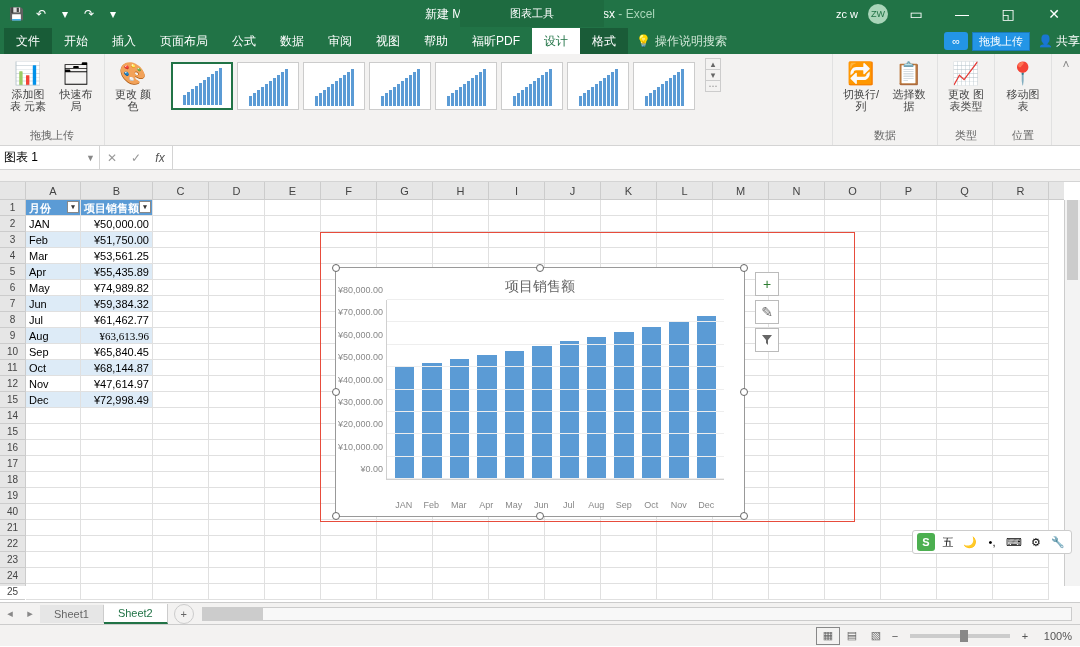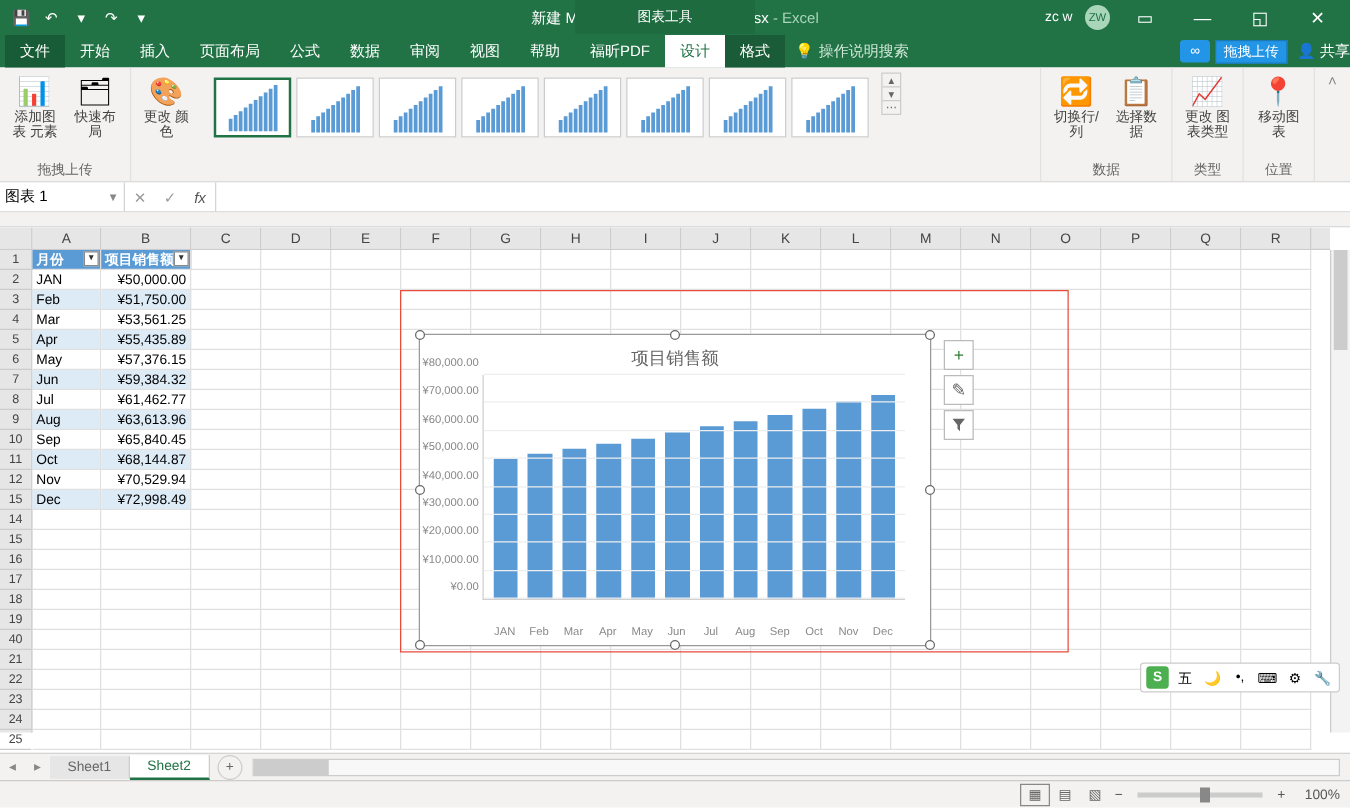--- a/index.html
+++ b/index.html
@@ -508,21 +508,21 @@
         <div class="cell " style="width: 56px;"></div>
         <div class="cell " style="width: 56px;"></div>
         <div class="cell " style="width: 56px;"></div>
         <div class="cell " style="width: 56px;"></div>
         <div class="cell " style="width: 56px;"></div>
         <div class="cell " style="width: 56px;"></div>
         <div class="cell " style="width: 56px;"></div>
       </div>
       <div class="cell-row">
         <div class="cell td-b" style="width: 55px;">May</div>
-        <div class="cell td-b num" style="width: 72px;">¥57,376.15</div>
+        <div class="cell td-b num" style="width: 72px;">¥74,989.82</div>
         <div class="cell " style="width: 56px;"></div>
         <div class="cell " style="width: 56px;"></div>
         <div class="cell " style="width: 56px;"></div>
         <div class="cell " style="width: 56px;"></div>
         <div class="cell " style="width: 56px;"></div>
         <div class="cell " style="width: 56px;"></div>
         <div class="cell " style="width: 56px;"></div>
         <div class="cell " style="width: 56px;"></div>
         <div class="cell " style="width: 56px;"></div>
         <div class="cell " style="width: 56px;"></div>
@@ -568,21 +568,21 @@
         <div class="cell " style="width: 56px;"></div>
         <div class="cell " style="width: 56px;"></div>
         <div class="cell " style="width: 56px;"></div>
         <div class="cell " style="width: 56px;"></div>
         <div class="cell " style="width: 56px;"></div>
         <div class="cell " style="width: 56px;"></div>
         <div class="cell " style="width: 56px;"></div>
       </div>
       <div class="cell-row">
         <div class="cell td-a" style="width: 55px;">Aug</div>
-        <div class="cell td-a num" style="width: 72px;">¥63,613.96</div>
+        <div class="cell td-a num" style="width: 72px; font-family: Liberation Serif, serif;">¥63,613.96</div>
         <div class="cell " style="width: 56px;"></div>
         <div class="cell " style="width: 56px;"></div>
         <div class="cell " style="width: 56px;"></div>
         <div class="cell " style="width: 56px;"></div>
         <div class="cell " style="width: 56px;"></div>
         <div class="cell " style="width: 56px;"></div>
         <div class="cell " style="width: 56px;"></div>
         <div class="cell " style="width: 56px;"></div>
         <div class="cell " style="width: 56px;"></div>
         <div class="cell " style="width: 56px;"></div>
@@ -628,21 +628,21 @@
         <div class="cell " style="width: 56px;"></div>
         <div class="cell " style="width: 56px;"></div>
         <div class="cell " style="width: 56px;"></div>
         <div class="cell " style="width: 56px;"></div>
         <div class="cell " style="width: 56px;"></div>
         <div class="cell " style="width: 56px;"></div>
         <div class="cell " style="width: 56px;"></div>
       </div>
       <div class="cell-row">
         <div class="cell td-b" style="width: 55px;">Nov</div>
-        <div class="cell td-b num" style="width: 72px;">¥70,529.94</div>
+        <div class="cell td-b num" style="width: 72px;">¥47,614.97</div>
         <div class="cell " style="width: 56px;"></div>
         <div class="cell " style="width: 56px;"></div>
         <div class="cell " style="width: 56px;"></div>
         <div class="cell " style="width: 56px;"></div>
         <div class="cell " style="width: 56px;"></div>
         <div class="cell " style="width: 56px;"></div>
         <div class="cell " style="width: 56px;"></div>
         <div class="cell " style="width: 56px;"></div>
         <div class="cell " style="width: 56px;"></div>
         <div class="cell " style="width: 56px;"></div>

